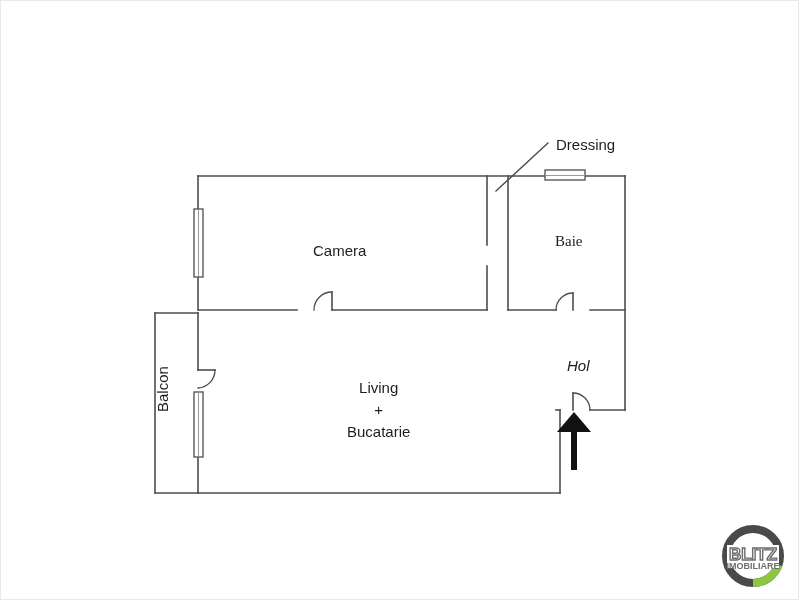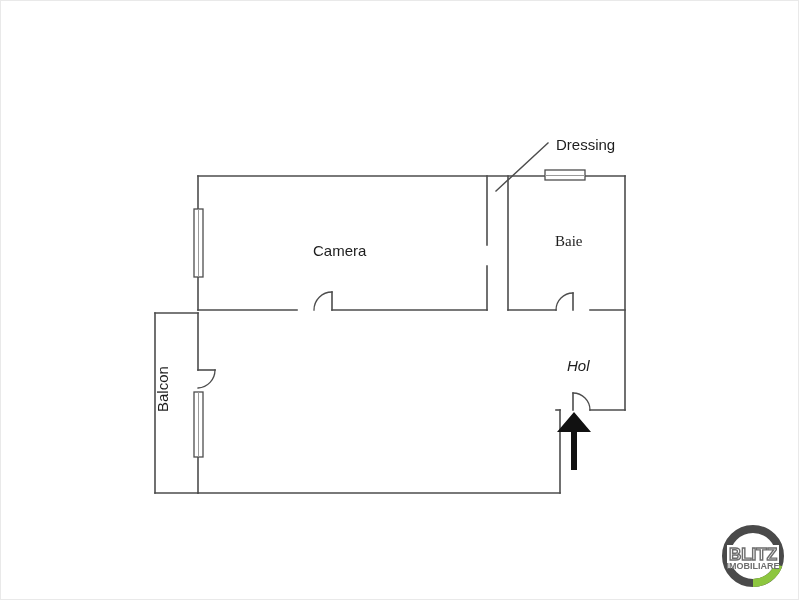--- a/index.html
+++ b/index.html
@@ -163,20 +163,25 @@
   <div class="room-label" id="label-camera">Camera</div>
 
   <div class="room-label" id="label-baie">Baie</div>
 
   <div class="room-label" id="label-hol">Hol</div>
 
   <div class="room-label" id="label-dressing">Dressing</div>
 
   <div class="room-label" id="label-balcon">Balcon</div>
 
+  <div class="room-label" id="label-living">
+    <span class="ln">Living</span>
+    <span class="ln">+</span>
+    <span class="ln">Bucatarie</span>
+  </div>
 
   <svg id="logo" viewBox="0 0 70 70" xmlns="http://www.w3.org/2000/svg">
     <circle cx="35" cy="35" r="27" fill="none" stroke="#4a4a4a" stroke-width="8"></circle>
     <path d="M35,62 A27,27 0 0 0 60.5,44" fill="none" stroke="#8dc63f" stroke-width="8"></path>
     <rect x="9" y="24" width="52" height="23" fill="#ffffff"></rect>
     <text x="35" y="39" text-anchor="middle" font-family="Liberation Sans, sans-serif" font-size="17" font-weight="bold" fill="#ffffff" stroke="#6d6d6d" stroke-width="1.4">BLITZ</text>
     <text x="35" y="48" text-anchor="middle" font-family="Liberation Sans, sans-serif" font-size="9" font-weight="bold" fill="#6d6d6d">IMOBILIARE</text>
   </svg>
 
 </div>

